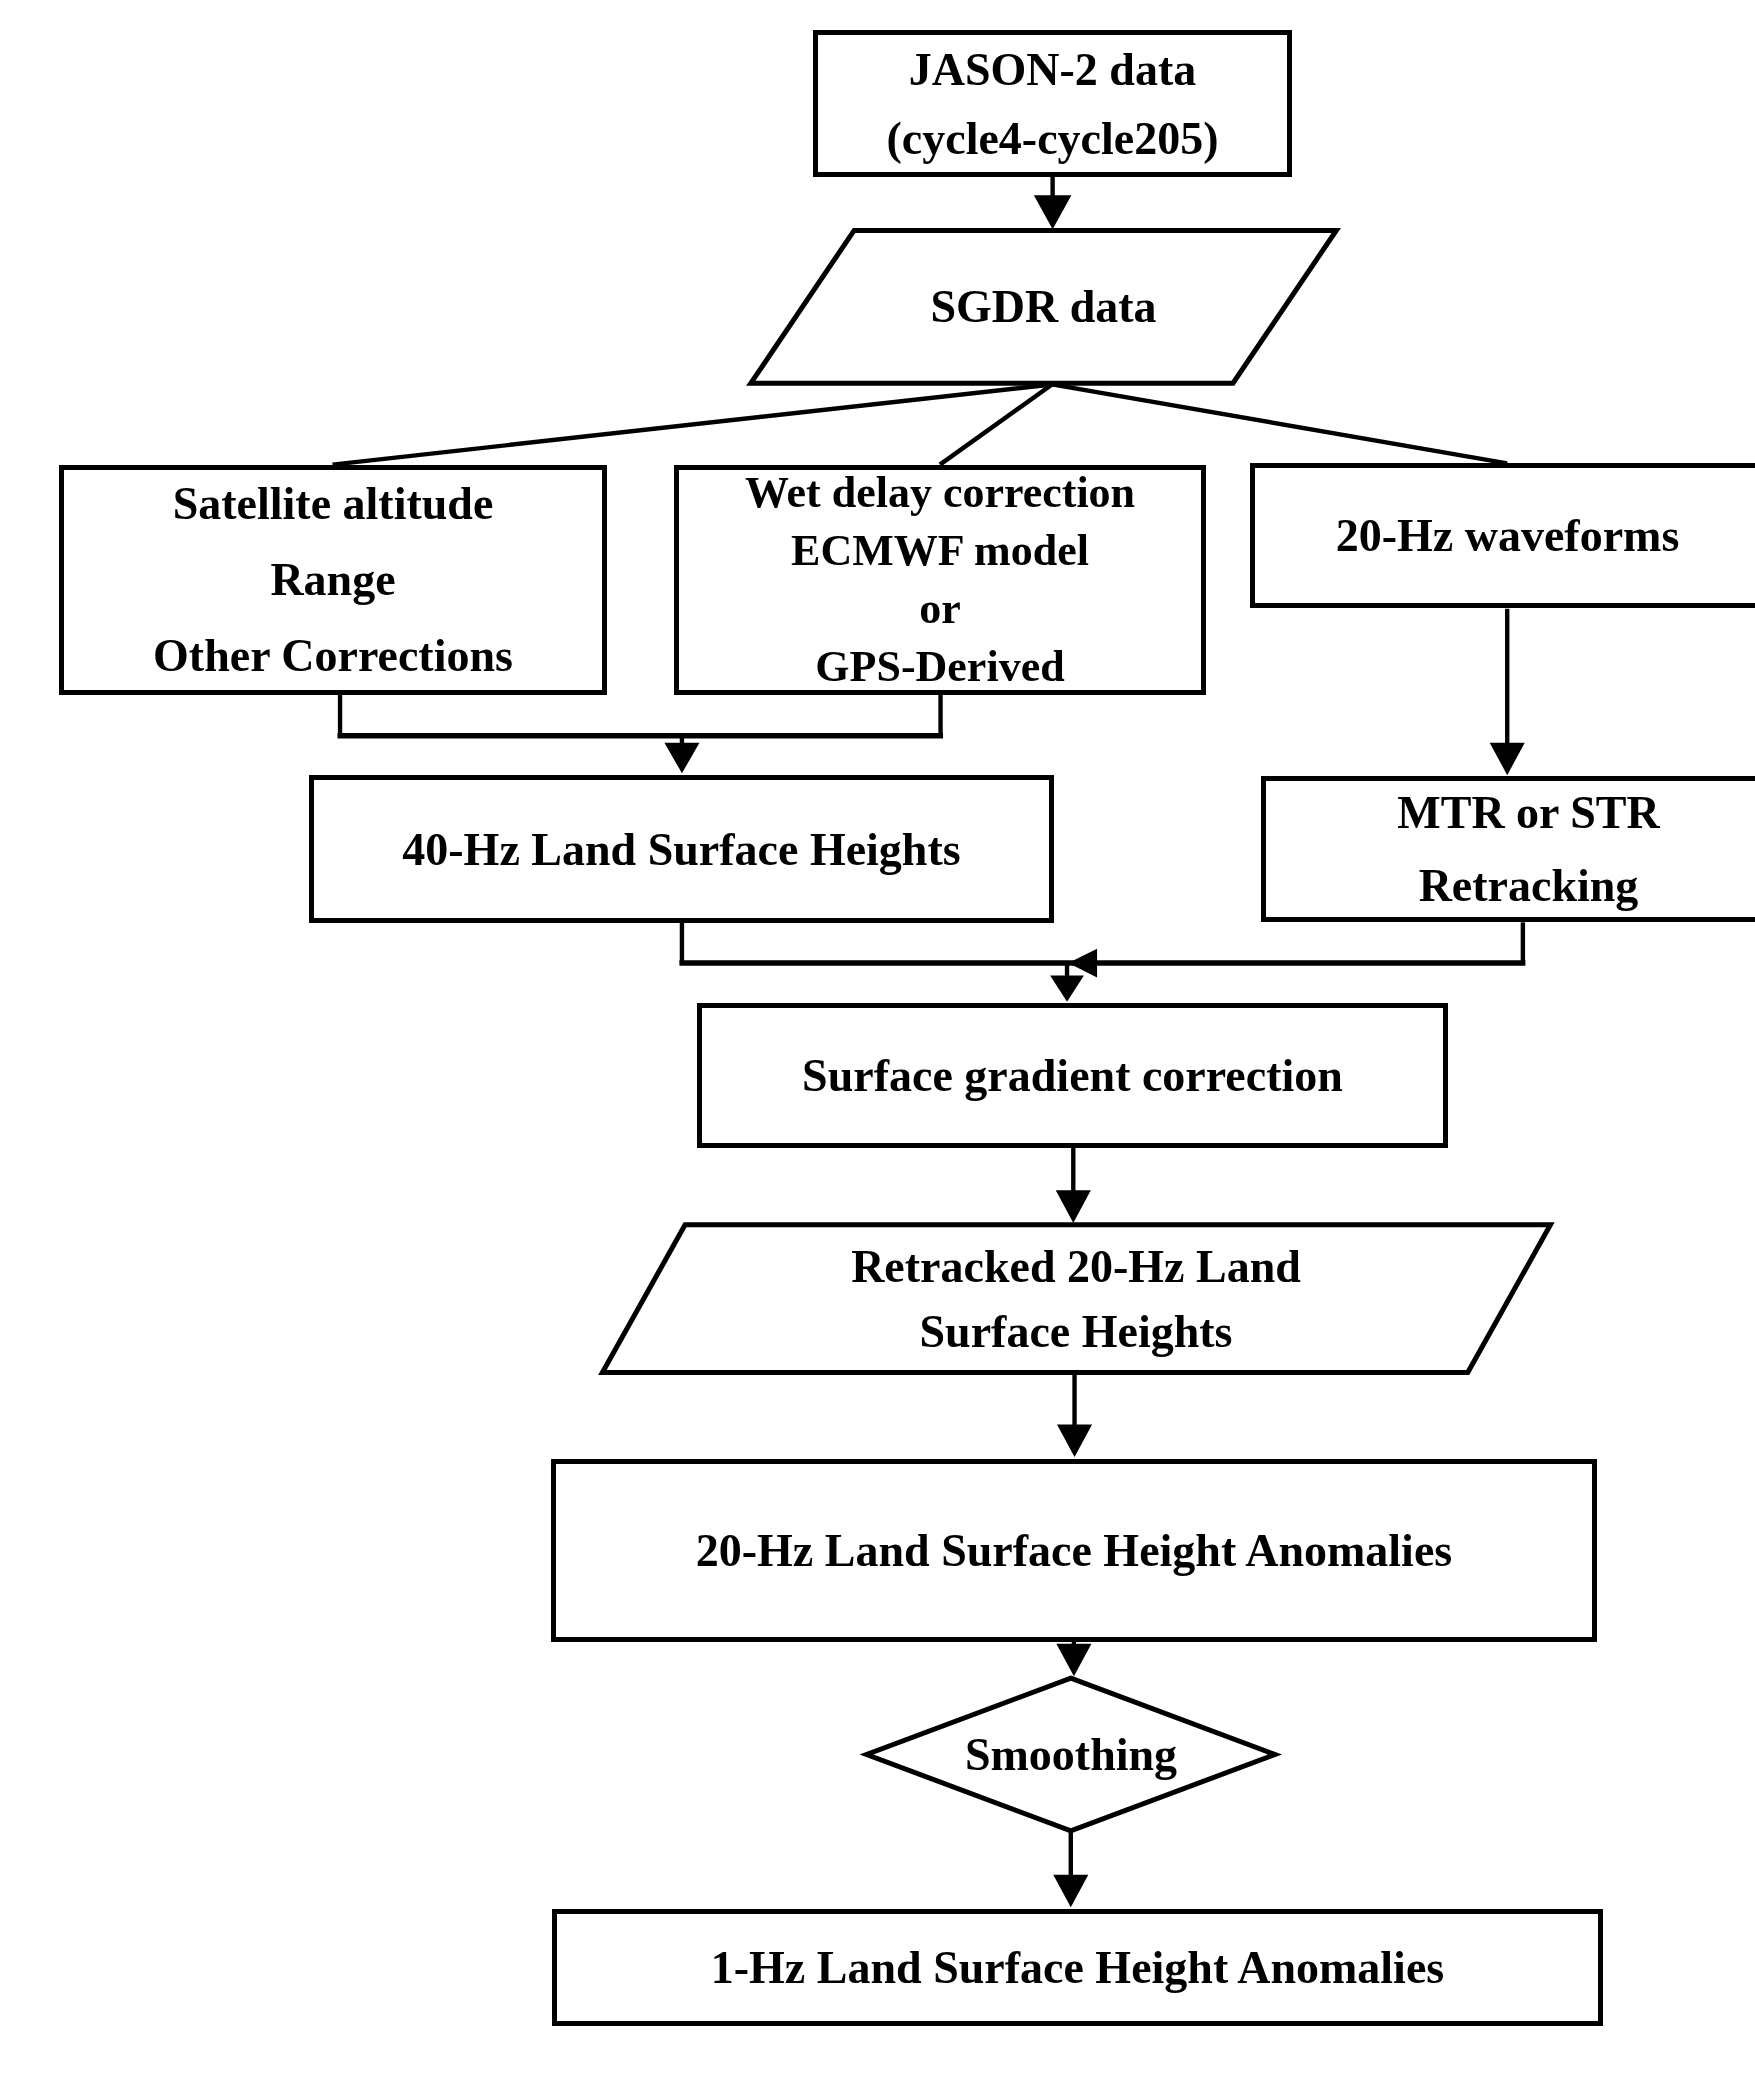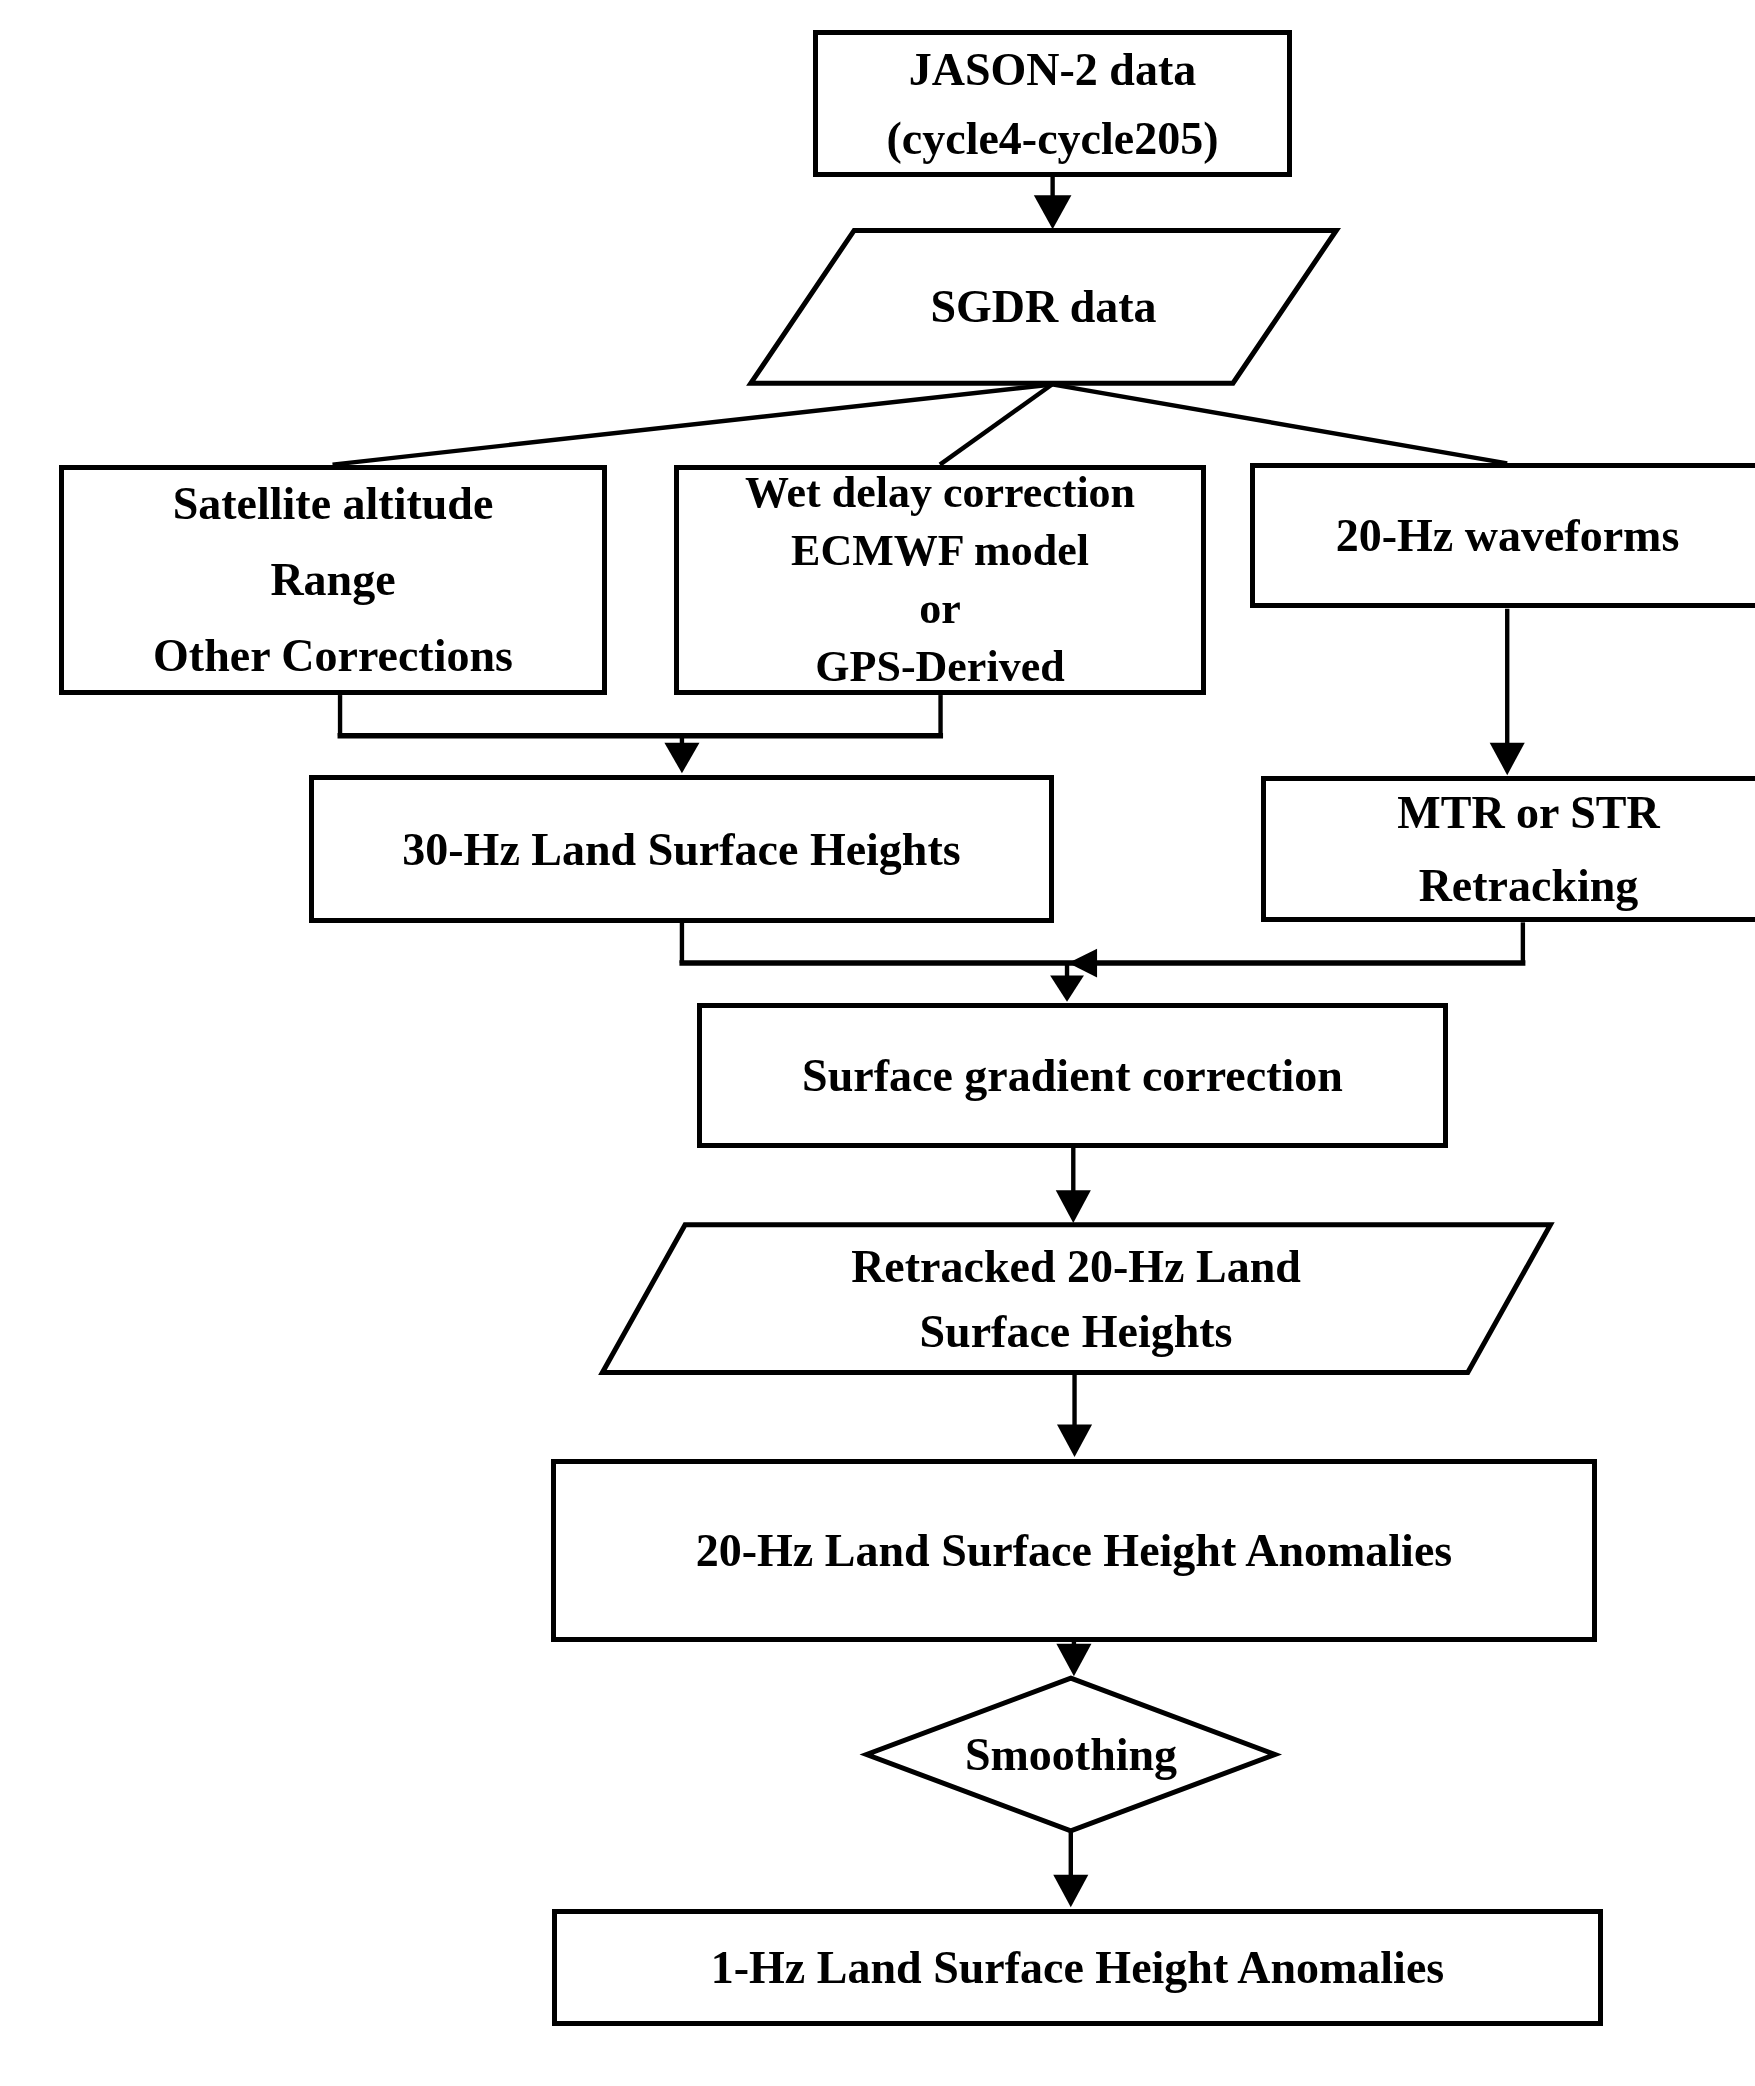--- a/index.html
+++ b/index.html
@@ -104,21 +104,21 @@
     <div class="ln">ECMWF model</div>
     <div class="ln">or</div>
     <div class="ln">GPS-Derived</div>
   </div>
 
   <div class="node rect" style="left:1210px;top:463px;width:515px;height:145px;">
     <div class="ln">20-Hz waveforms</div>
   </div>
 
   <div class="node rect" style="left:269px;top:775px;width:745px;height:148px;">
-    <div class="ln">30-Hz Land Surface Heights</div>
+    <div class="ln">40-Hz Land Surface Heights</div>
   </div>
 
   <div class="node rect mtr" style="left:1221px;top:776px;width:523px;height:146px;padding-left:12px;">
     <div class="ln">MTR or STR</div>
     <div class="ln">Retracking</div>
   </div>
 
   <div class="node rect" style="left:657px;top:1003px;width:751px;height:145px;">
     <div class="ln">Surface gradient correction</div>
   </div>

